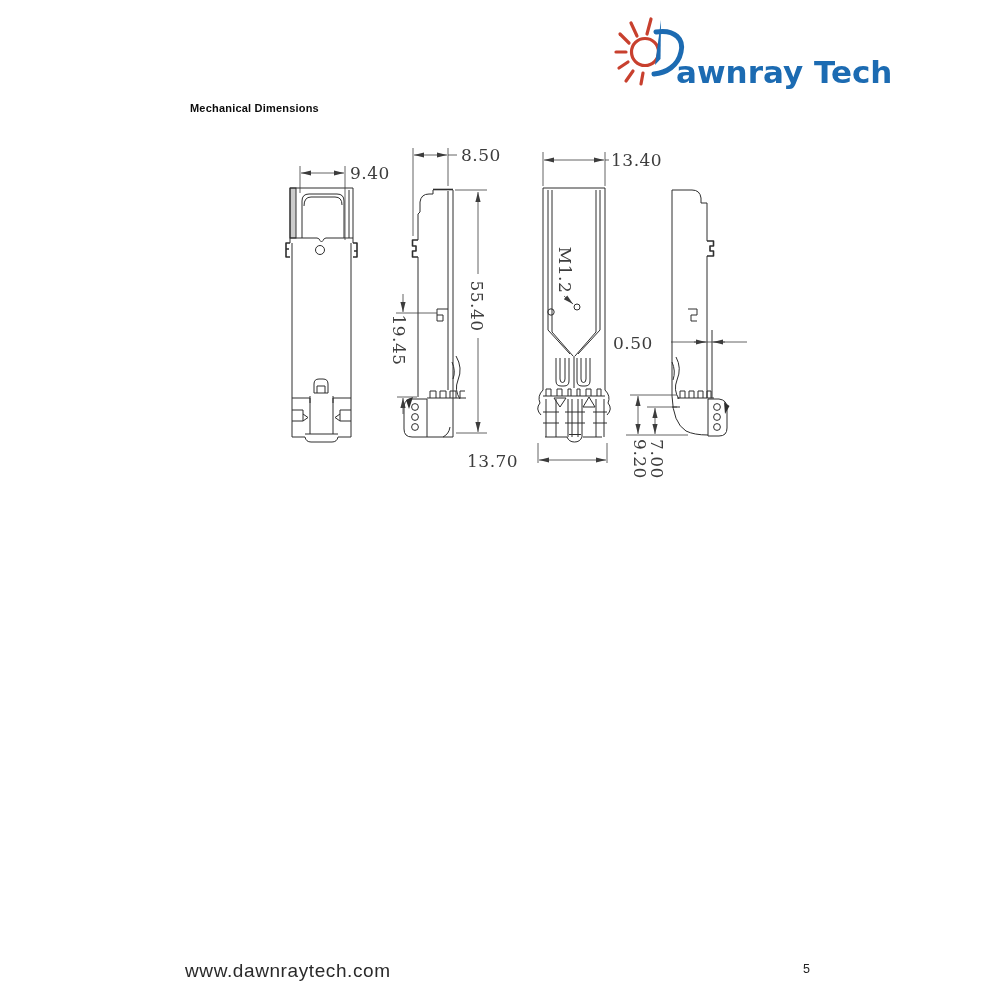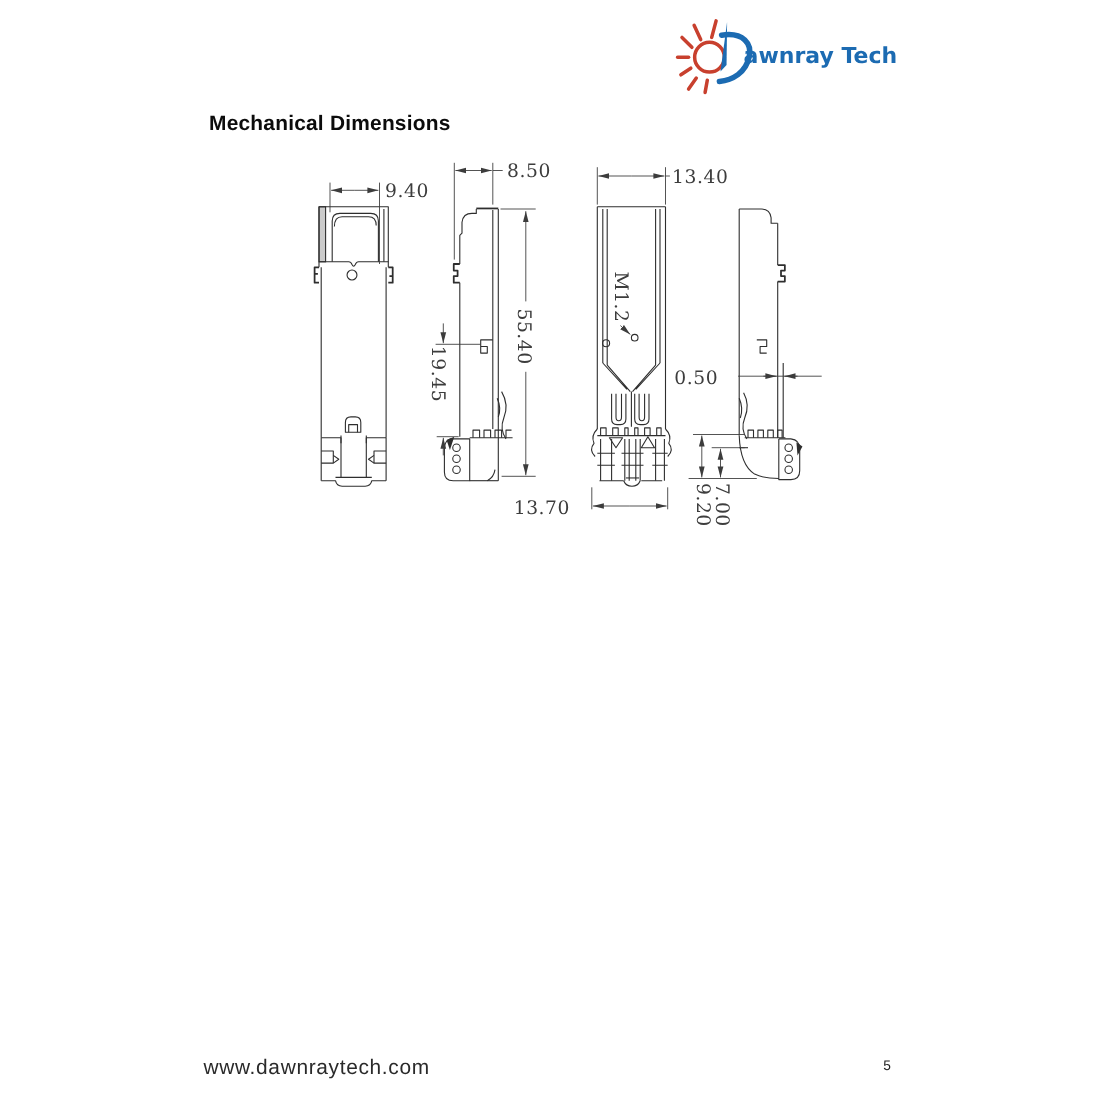--- a/index.html
+++ b/index.html
@@ -1,22 +1,22 @@
 <!DOCTYPE html>
 <html><head>
 <meta charset="utf-8">
 <style>
   html,body{margin:0;padding:0;background:#ffffff;}
   body{width:1000px;height:1000px;position:relative;font-family:"Liberation Sans",sans-serif;color:#111;overflow:hidden;}
   .page{position:absolute;inset:0;background:#fff;}
   
   .logo{position:absolute;left:614px;top:14px;height:78px;display:flex;align-items:flex-start;}
-  .logo .brand-rest{font-family:"DejaVu Sans",sans-serif;font-weight:bold;font-size:20px;color:#1c6bb2;margin-left:-12px;margin-top:24px;letter-spacing:0px;}
-  
-  .heading{position:absolute;left:190px;top:102px;font-size:19px;font-weight:bold;color:#0c0c0c;letter-spacing:.2px;}
+  .logo .brand-rest{font-family:"DejaVu Sans",sans-serif;font-weight:bold;font-size:31px;color:#1c6bb2;margin-left:-12px;margin-top:40px;letter-spacing:0px;}
+  
+  .heading{position:absolute;left:190px;top:102px;font-size:11px;font-weight:bold;color:#0c0c0c;letter-spacing:.2px;}
   
   .drawing{position:absolute;left:270px;top:130px;}
   .ln{fill:none;stroke:#2e2e2e;stroke-width:1;stroke-linejoin:round;stroke-linecap:butt;}
   .ln2{fill:none;stroke:#2e2e2e;stroke-width:1.6;stroke-linejoin:round;}
   .fil{fill:#2e2e2e;stroke:none;}
   .dim{fill:none;stroke:#3c3c3c;stroke-width:.8;}
   .dtx{font-family:"DejaVu Serif",serif;font-size:17px;fill:#3d3d3d;letter-spacing:.5px;}
   
   .footer-url{position:absolute;left:185px;top:960px;font-size:19px;color:#2a2a2a;letter-spacing:.6px;}
   .page-num{position:absolute;left:803px;top:962px;font-size:12.5px;color:#222;}

